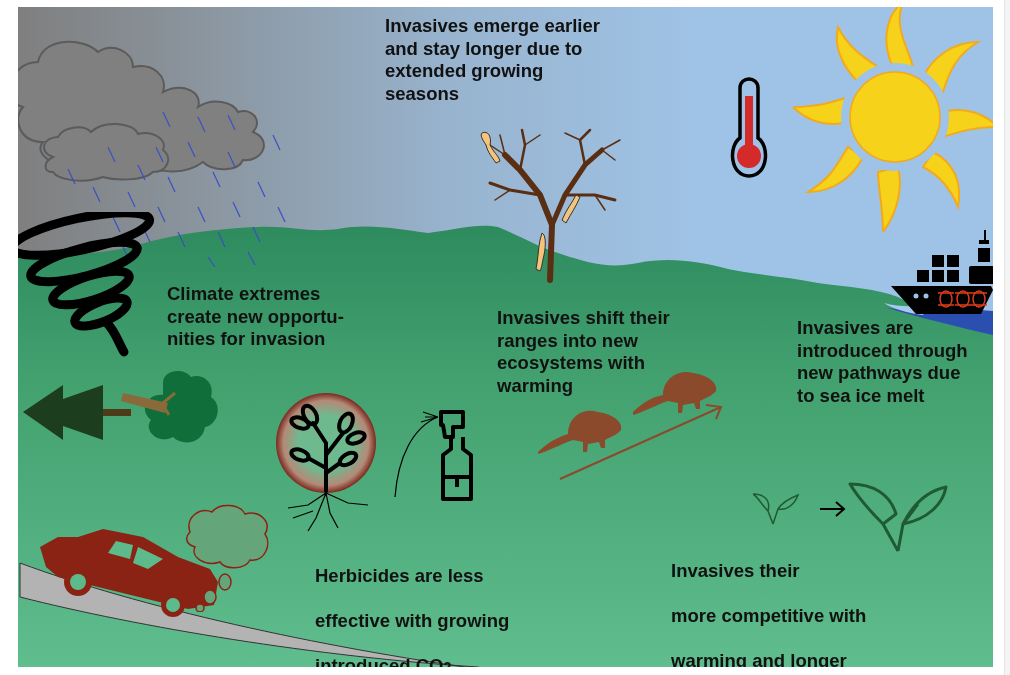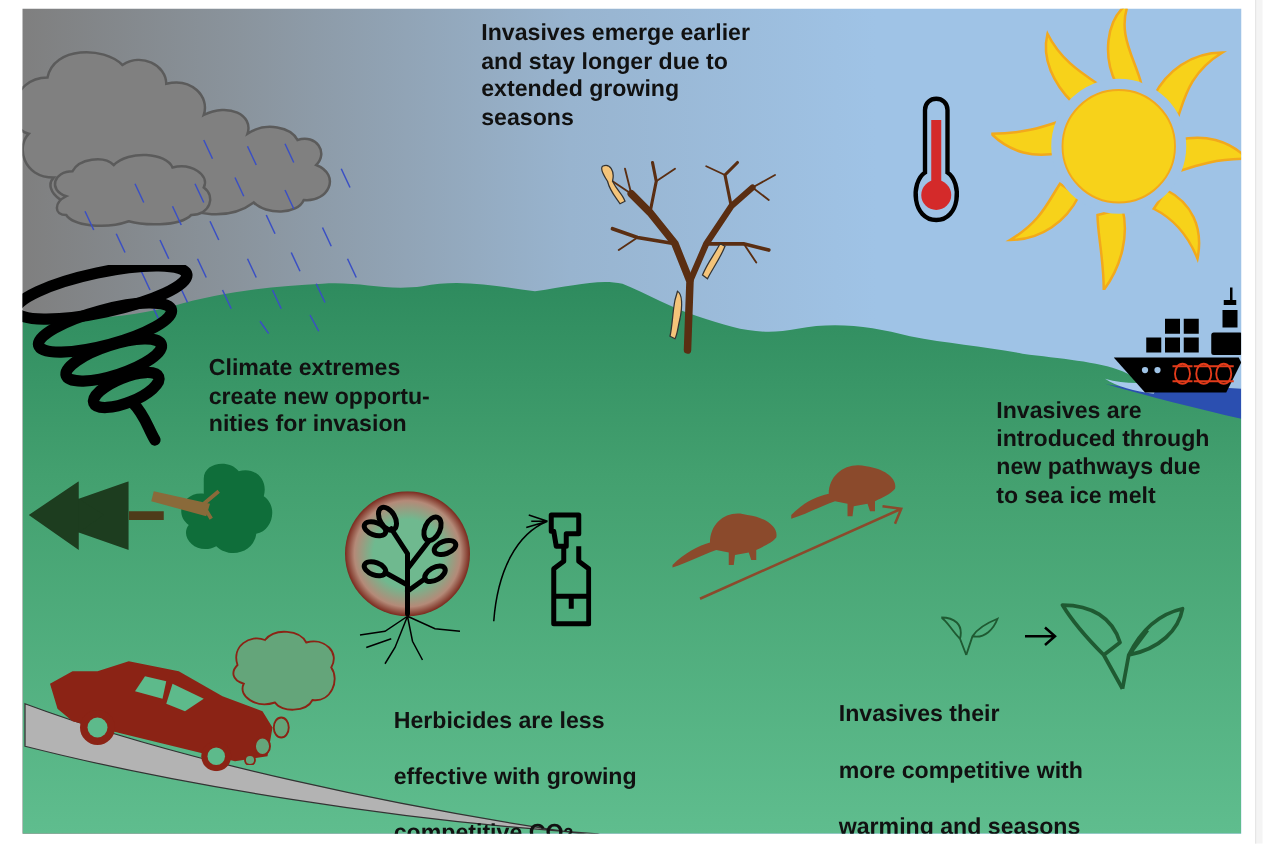--- a/index.html
+++ b/index.html
@@ -171,20 +171,24 @@
     <circle cx="25" cy="76" r="2.5" fill="#9fc3e6"></circle>
     <circle cx="35" cy="76" r="2.5" fill="#9fc3e6"></circle>
     <g stroke="#e23b1a" stroke-width="1.5" fill="none">
       <ellipse cx="55" cy="79" rx="6" ry="8"></ellipse>
         <ellipse cx="72" cy="79" rx="6" ry="8"></ellipse>
         <ellipse cx="88" cy="79" rx="6" ry="8"></ellipse>
       <path d="M47,73 L63,73 M47,85 L63,85 M64,73 L80,73 M64,85 L80,85 M80,73 L96,73 M80,85 L96,85"></path>
     </g>
   </svg>
 
+  <div class="label" style="left:479px;top:300px">Invasives shift their
+ranges into new
+ecosystems with
+warming</div>
 
   <div class="label" style="left:779px;top:310px">Invasives are
 introduced through
 new pathways due
 to sea ice melt</div>
 
   <svg class="icon" style="left:250px;top:386px" width="120" height="140" viewBox="0 0 120 140">
     <circle cx="58" cy="50" r="50" fill="url(#bubble)"></circle>
     <g stroke="#000" stroke-width="4" fill="none" stroke-linecap="round">
       <path d="M58,98 L58,50 L45,30 M58,62 L75,40 M58,75 L40,65 M58,80 L72,70"></path>
@@ -235,21 +239,21 @@
   <svg class="icon" style="left:162px;top:495px" width="100" height="110" viewBox="0 0 100 110">
     <path d="M10,30 C5,15 20,5 32,10 C40,0 60,2 65,12 C80,8 92,20 85,32 C92,42 85,60 70,58 C65,68 45,68 40,60 C25,65 10,55 15,45 C5,42 5,35 10,30 Z" fill="#64a57a" stroke="#8b2315" stroke-width="1.5"></path>
     <ellipse cx="45" cy="80" rx="6" ry="8" fill="#64a57a" stroke="#8b2315" stroke-width="1.5"></ellipse>
     <ellipse cx="30" cy="95" rx="6" ry="7" fill="#64a57a" stroke="#8b2315" stroke-width="1.5"></ellipse>
     <ellipse cx="20" cy="106" rx="4" ry="4" fill="#64a57a" stroke="#8b2315" stroke-width="1.5"></ellipse>
   </svg>
 
   <div class="label" style="left:297px;top:535px">
     <div>Herbicides are less</div>
     <div>effective with growing</div>
-    <div><span>competitive CO</span><span style="font-size:14px">2</span></div>
+    <div><span>introduced CO</span><span style="font-size:14px">2</span></div>
   </div>
 
   <svg class="icon" style="left:735px;top:482px" width="60" height="40" viewBox="0 0 60 40">
     <g stroke="#1f5a32" stroke-width="1.5" fill="none">
       <path d="M20,35 L15,22 C8,15 5,8 0,5 C10,5 18,10 15,22"></path>
       <path d="M20,35 L25,20 C30,12 40,8 45,6 C42,14 35,22 25,20"></path>
     </g>
   </svg>
   <svg class="icon" style="left:800px;top:492px" width="30" height="20" viewBox="0 0 30 20">
     <path d="M2,10 L26,10 M18,3 L26,10 L18,17" stroke="#000" stroke-width="2" fill="none"></path>
@@ -257,16 +261,16 @@
   <svg class="icon" style="left:830px;top:472px" width="100" height="75" viewBox="0 0 100 75">
     <g stroke="#1f5a32" stroke-width="3" fill="none" stroke-linejoin="round">
       <path d="M50,72 L35,45 C20,30 8,15 2,5 C25,5 42,15 48,35 L35,45"></path>
       <path d="M50,72 L55,45 C65,25 80,12 98,8 C95,25 80,40 55,45 L70,25"></path>
     </g>
   </svg>
 
   <div class="label" style="left:653px;top:530px">
     <div>Invasives their</div>
     <div>more competitive with</div>
-    <div>warming and seasons</div>
+    <div>warming and longer</div>
     
   </div>
 </div>
 
 </body></html>

